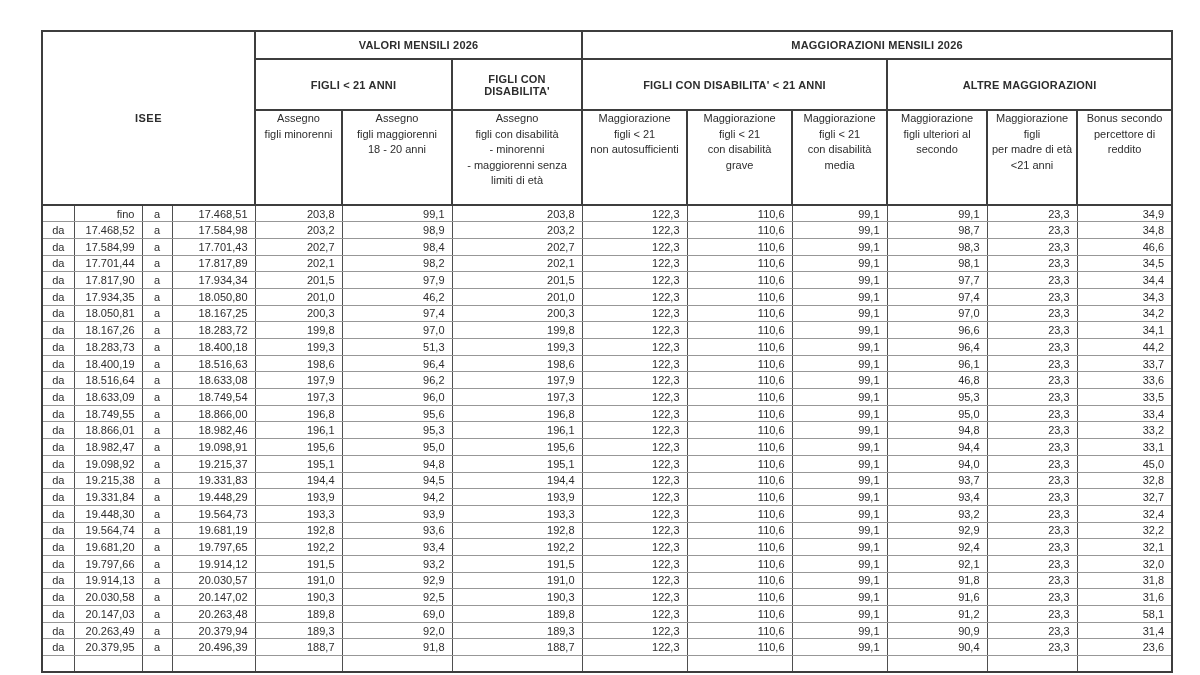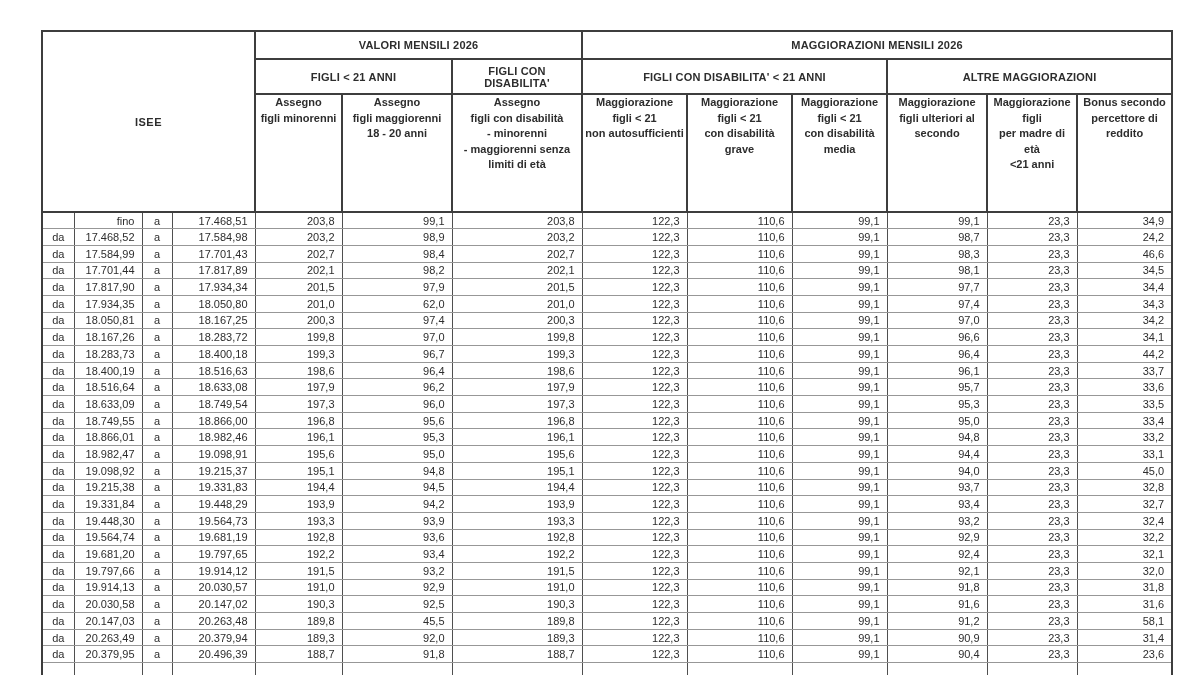--- a/index.html
+++ b/index.html
@@ -23,24 +23,24 @@
     border: 2px solid #3d3d3d;
   }
   table.isee th {
     border: 2px solid #3d3d3d;
     font-size: 11px;
     text-align: center;
     padding: 0 2px;
     overflow: hidden;
   }
   th.grp    { height: 28px; font-weight: bold; letter-spacing: 0.2px; }
-  th.subgrp { height: 35px; font-weight: bold; letter-spacing: 0.2px; }
+  th.subgrp { height: 51px; font-weight: bold; letter-spacing: 0.2px; }
   th.colhead {
-    height: 118px;
-    font-weight: bold;
+    height: 95px;
+    font-weight: normal;
     vertical-align: top;
     padding-top: 6px;
     white-space: pre-line;
     line-height: 15.5px;
     font-size: 11px;
   }
   th.isee-cell {
     font-size: 15px;
     font-weight: bold;
     vertical-align: middle;
@@ -148,21 +148,21 @@
           <td class="cc">a</td>
           <td class="num">17.584,98</td>
           <td class="num">203,2</td>
           <td class="num">98,9</td>
           <td class="num">203,2</td>
           <td class="num">122,3</td>
           <td class="num">110,6</td>
           <td class="num">99,1</td>
           <td class="num">98,7</td>
           <td class="num">23,3</td>
-          <td class="num">24,2</td>
+          <td class="num">34,8</td>
         </tr>
         <tr>
           <td class="cc">da</td>
           <td class="num">17.584,99</td>
           <td class="cc">a</td>
           <td class="num">17.701,43</td>
           <td class="num">202,7</td>
           <td class="num">98,4</td>
           <td class="num">202,7</td>
           <td class="num">122,3</td>
@@ -201,21 +201,21 @@
           <td class="num">97,7</td>
           <td class="num">23,3</td>
           <td class="num">34,4</td>
         </tr>
         <tr>
           <td class="cc">da</td>
           <td class="num">17.934,35</td>
           <td class="cc">a</td>
           <td class="num">18.050,80</td>
           <td class="num">201,0</td>
-          <td class="num">62,0</td>
+          <td class="num">46,2</td>
           <td class="num">201,0</td>
           <td class="num">122,3</td>
           <td class="num">110,6</td>
           <td class="num">99,1</td>
           <td class="num">97,4</td>
           <td class="num">23,3</td>
           <td class="num">34,3</td>
         </tr>
         <tr>
           <td class="cc">da</td>
@@ -246,21 +246,21 @@
           <td class="num">96,6</td>
           <td class="num">23,3</td>
           <td class="num">34,1</td>
         </tr>
         <tr>
           <td class="cc">da</td>
           <td class="num">18.283,73</td>
           <td class="cc">a</td>
           <td class="num">18.400,18</td>
           <td class="num">199,3</td>
-          <td class="num">96,7</td>
+          <td class="num">51,3</td>
           <td class="num">199,3</td>
           <td class="num">122,3</td>
           <td class="num">110,6</td>
           <td class="num">99,1</td>
           <td class="num">96,4</td>
           <td class="num">23,3</td>
           <td class="num">44,2</td>
         </tr>
         <tr>
           <td class="cc">da</td>
@@ -281,21 +281,21 @@
           <td class="cc">da</td>
           <td class="num">18.516,64</td>
           <td class="cc">a</td>
           <td class="num">18.633,08</td>
           <td class="num">197,9</td>
           <td class="num">96,2</td>
           <td class="num">197,9</td>
           <td class="num">122,3</td>
           <td class="num">110,6</td>
           <td class="num">99,1</td>
-          <td class="num">95,7</td>
+          <td class="num">46,8</td>
           <td class="num">23,3</td>
           <td class="num">33,6</td>
         </tr>
         <tr>
           <td class="cc">da</td>
           <td class="num">18.633,09</td>
           <td class="cc">a</td>
           <td class="num">18.749,54</td>
           <td class="num">197,3</td>
           <td class="num">96,0</td>
@@ -486,21 +486,21 @@
           <td class="num">91,6</td>
           <td class="num">23,3</td>
           <td class="num">31,6</td>
         </tr>
         <tr>
           <td class="cc">da</td>
           <td class="num">20.147,03</td>
           <td class="cc">a</td>
           <td class="num">20.263,48</td>
           <td class="num">189,8</td>
-          <td class="num">45,5</td>
+          <td class="num">69,0</td>
           <td class="num">189,8</td>
           <td class="num">122,3</td>
           <td class="num">110,6</td>
           <td class="num">99,1</td>
           <td class="num">91,2</td>
           <td class="num">23,3</td>
           <td class="num">58,1</td>
         </tr>
         <tr>
           <td class="cc">da</td>

